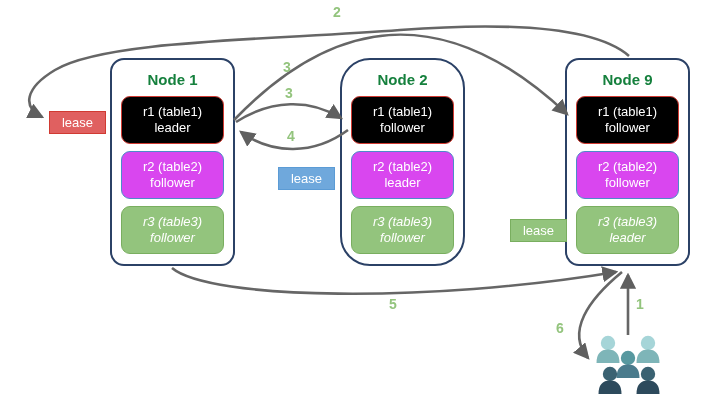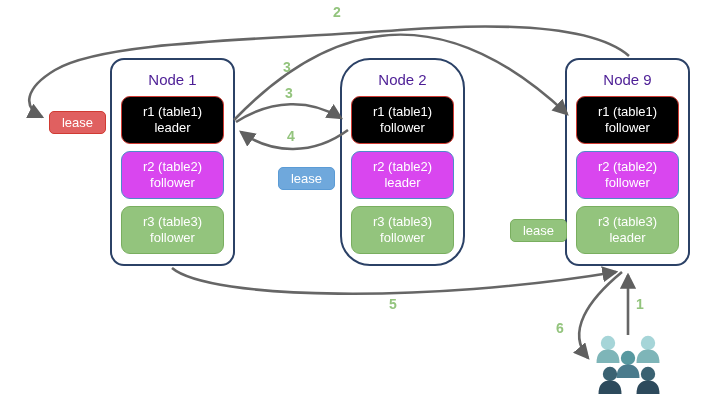--- a/index.html
+++ b/index.html
@@ -7,33 +7,33 @@
     position:relative;width:704px;height:405px;background:#ffffff;
     font-family:"Liberation Sans", sans-serif;overflow:hidden;
   }
   
   .node{
     position:absolute;top:58px;width:125px;height:208px;background:#ffffff;
     border:2px solid #2b4166;border-radius:14px;box-sizing:border-box;
     display:flex;flex-direction:column;align-items:center;z-index:1;
   }
   .node-title{
-    margin-top:11px;margin-bottom:8px;font-size:15px;font-weight:normal;color:#4c1d95;
+    margin-top:11px;margin-bottom:8px;font-size:15px;font-weight:bold;color:#15803d;
   }
   .replica{
     width:103px;height:48px;border-radius:9px;margin-bottom:7px;box-sizing:border-box;
     display:flex;flex-direction:column;align-items:center;justify-content:center;
     color:#ffffff;font-size:13px;line-height:1.25;text-align:center;
   }
   .replica.red{background:#000000;border:1.5px solid #d03a32;}
   .replica.blue{background:#d946ef;border:1.5px solid #4d8bc9;}
-  .replica.green{background:#93c47d;border:1.5px solid #79ae5f;}
+  .replica.green{background:#93c47d;border:1.5px solid #79ae5f;font-style:italic;}
   
   .lease{
-    position:absolute;width:57px;height:23px;border-radius:5px;box-sizing:border-box;
+    position:absolute;width:57px;height:23px;border-radius:0;box-sizing:border-box;
     display:flex;align-items:center;justify-content:center;
     color:#ffffff;font-size:13px;z-index:2;
   }
   .lease.red{left:49px;top:111px;background:#e06060;border:1.5px solid #d03a32;}
   .lease.blue{left:278px;top:167px;background:#6fa8dc;border:1.5px solid #5b9bd5;}
   .lease.green{left:510px;top:219px;background:#93c47d;border:1.5px solid #79ae5f;}
   
   .step{
     position:absolute;color:#93c47d;font-weight:bold;font-size:14px;z-index:4;
   }

